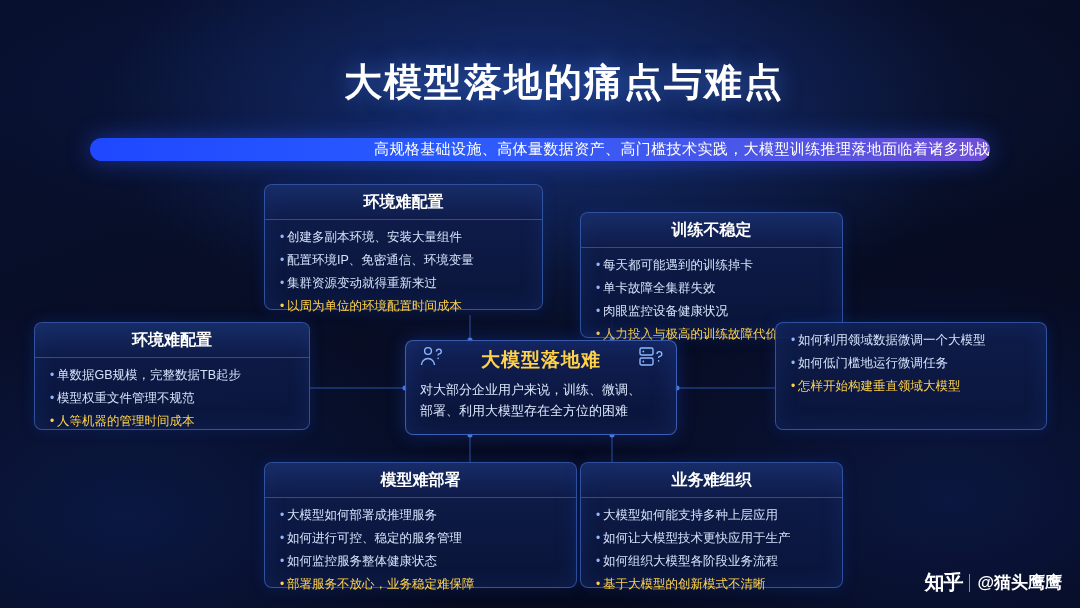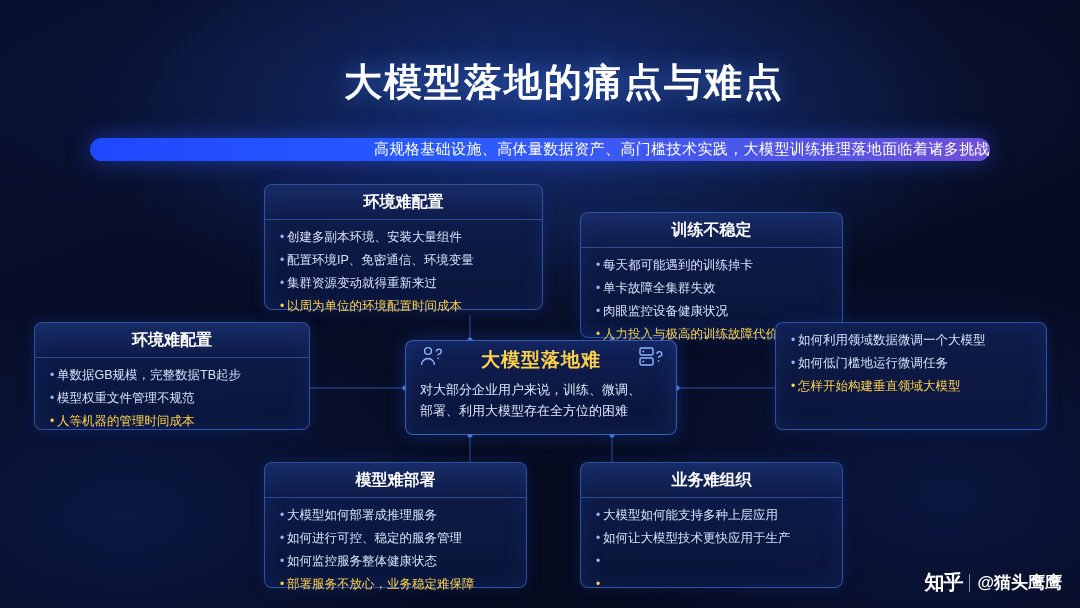--- a/index.html
+++ b/index.html
@@ -289,21 +289,21 @@
           <span class="dot">•</span>
           <span>如何低门槛地运行微调任务</span>
         </div>
       <div class="bullet-row hl">
           <span class="dot">•</span>
           <span>怎样开始构建垂直领域大模型</span>
         </div>
     </div>
   </div>
 
-  <div class="card" style="left:264px; top:462px; width:263px; height:126px;">
+  <div class="card" style="left:264px; top:462px; width:313px; height:126px;">
     <div class="card-head">模型难部署</div>
     <div class="card-body">
       <div class="bullet-row">
           <span class="dot">•</span>
           <span>大模型如何部署成推理服务</span>
         </div>
       <div class="bullet-row">
           <span class="dot">•</span>
           <span>如何进行可控、稳定的服务管理</span>
         </div>
@@ -324,23 +324,25 @@
       <div class="bullet-row">
           <span class="dot">•</span>
           <span>大模型如何能支持多种上层应用</span>
         </div>
       <div class="bullet-row">
           <span class="dot">•</span>
           <span>如何让大模型技术更快应用于生产</span>
         </div>
       <div class="bullet-row">
           <span class="dot">•</span>
-        </div>
-      <div class="bullet-row hl">
-          <span class="dot">•</span>
+          <span>如何组织大模型各阶段业务流程</span>
+        </div>
+      <div class="bullet-row hl">
+          <span class="dot">•</span>
+          <span>基于大模型的创新模式不清晰</span>
         </div>
     </div>
   </div>
 
   <div class="hub">
     <span class="hub-ico left">
       <svg width="30" height="30" viewBox="0 0 30 30" fill="none" stroke="#8fb6ff" stroke-width="1.4">
         <circle cx="12" cy="8" r="3.4"></circle>
         <path d="M5.5 22c0-3.6 2.9-6.5 6.5-6.5s6.5 2.9 6.5 6.5"></path>
         <path d="M20.5 8.5a2.4 2.4 0 1 1 2.6 2.4c-.7.2-1 .8-1 1.6"></path>

